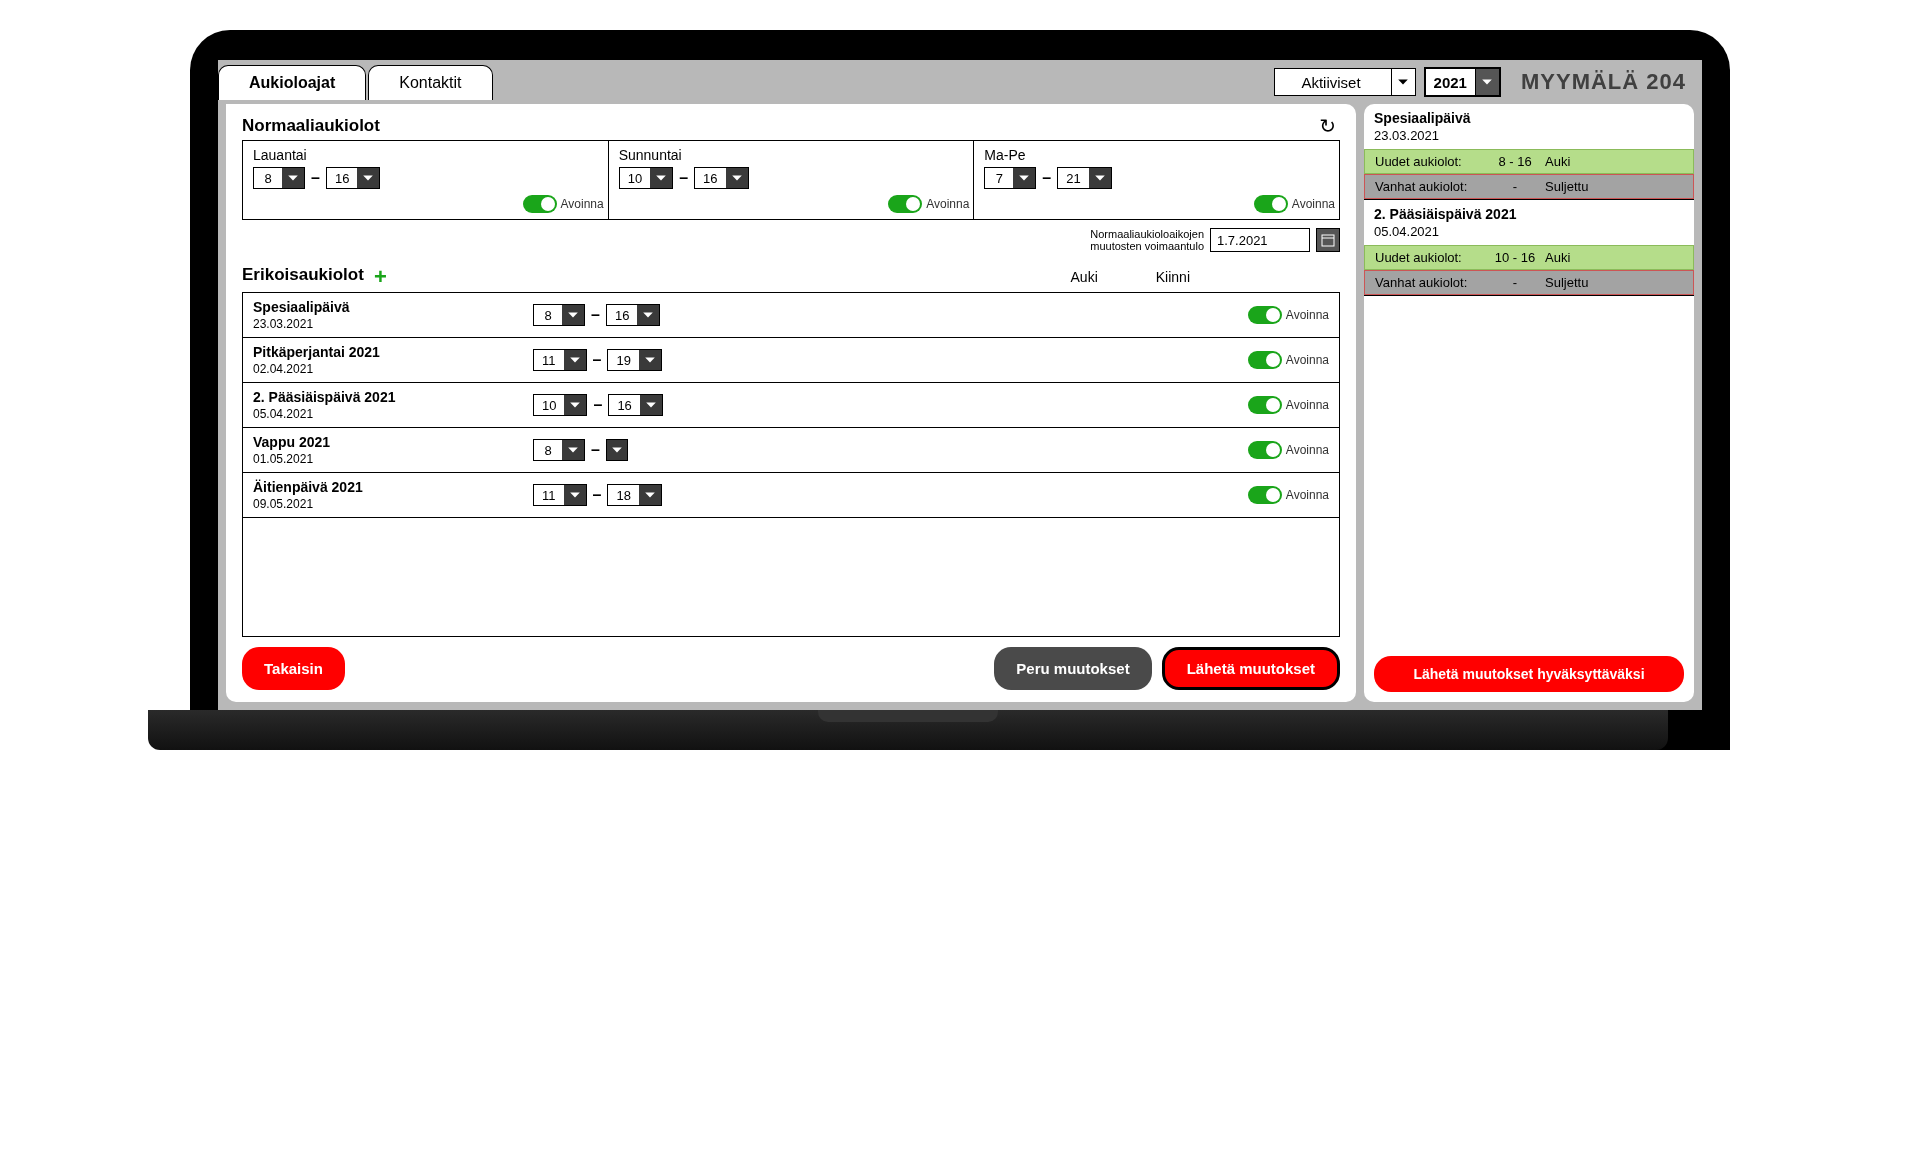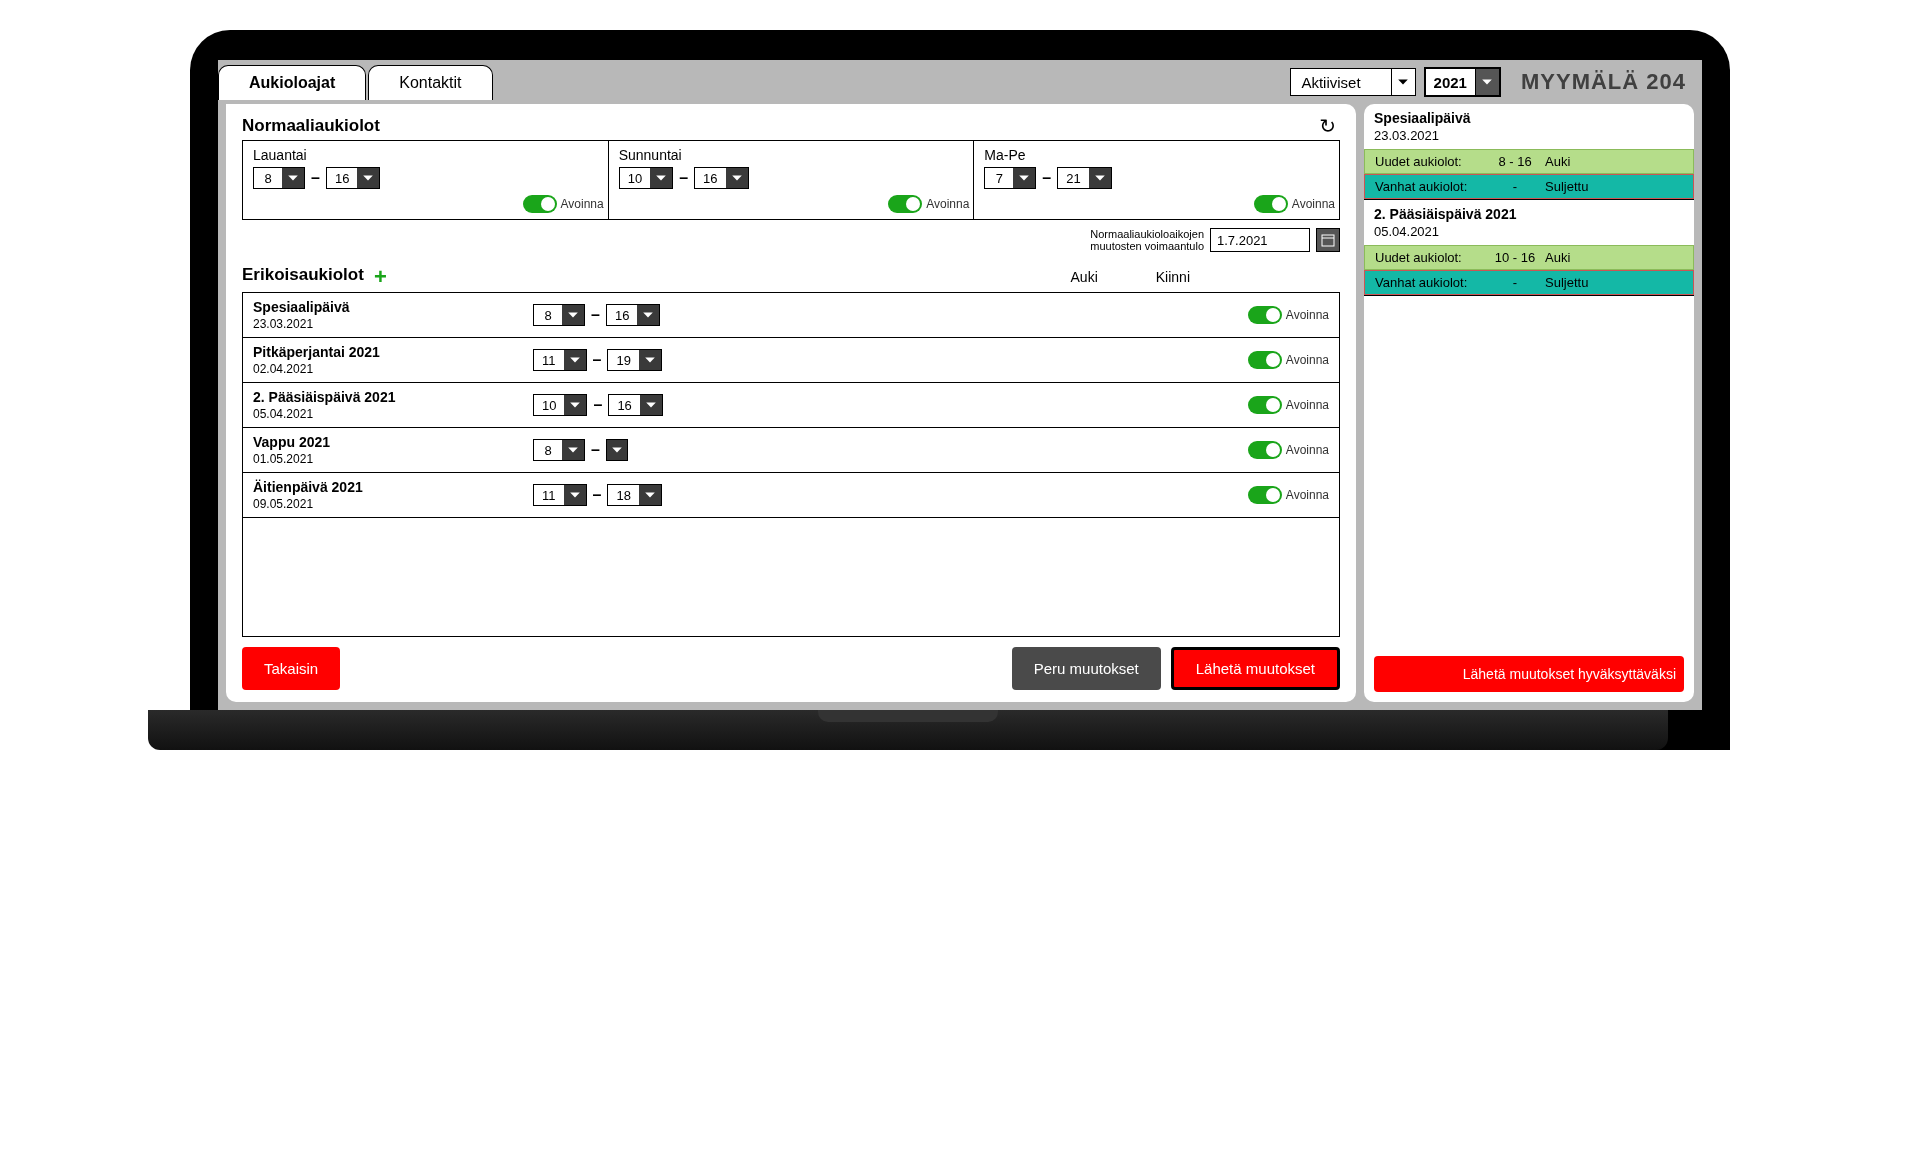--- a/index.html
+++ b/index.html
@@ -59,21 +59,21 @@
 .tab.inactive { font-weight: normal; }
 .hdr-spacer { flex: 1; }
 .select-box {
   background: #fff;
   border: 1px solid #000;
   display: flex;
   align-items: center;
   height: 28px;
   margin-right: 8px;
 }
-.select-box .label { padding: 0 30px 0 10px; font-size: 15px; }
+.select-box .label { padding: 0 30px 0 26px; font-size: 15px; }
 .select-box .arrow, .year-arrow {
   width: 24px; height: 26px;
   display: flex; align-items: center; justify-content: center;
   border-left: 1px solid #000;
 }
 .year-box {
   background: #fff;
   border: 2px solid #000;
   display: flex;
   align-items: center;
@@ -144,33 +144,33 @@
 .special-list { border:1px solid #000; flex:1; overflow:auto;}
 .special-row { display:flex; border-bottom:1px solid #000; padding:6px 10px; align-items:center; }
 .sr-info { flex:0 0 280px; }
 .sr-name { font-size:14px; font-weight:bold; }
 .sr-date { font-size:12px; margin-top:2px;}
 .sr-times { display:flex; align-items:center; gap:6px; flex:0 0 230px;}
 .sr-toggle { display:flex; align-items:center; gap:4px; margin-left:auto;}
 
 .footer-row { display:flex; gap:10px; margin-top:10px; }
 .footer-row .spacer{flex:1;}
-.btn { border:none; border-radius:4px; padding:10px 22px; font-size:15px; font-weight:normal; cursor:pointer; color:#fff;text-align:right;}
+.btn { border:none; border-radius:17px; padding:10px 22px; font-size:15px; font-weight:bold; cursor:pointer; color:#fff;}
 .btn-red { background:#ff0000;}
 .btn-dark { background:#4a4a4a;}
 .btn-red-outline { background:#ff0000; border:3px solid #000;}
 
 .side-content { flex:1; overflow:auto; }
 .side-entry { border-bottom:1px solid #000; }
 .side-head { padding:6px 10px; }
 .side-name { font-size:14px; font-weight:bold;}
 .side-date { font-size:13px; margin-top:2px;}
 .side-line { display:flex; padding:4px 10px; font-size:13px;}
 .side-new { background:#b5dd8a; border:1px solid #8bbb5a;}
-.side-old { background:#14b8a6; border:1px solid #c55;justify-content:center;}
+.side-old { background:#a3a3a3; border:1px solid #c55;justify-content:center;}
 .side-line .l1{ flex:0 0 110px;}
 .side-line .l2{ flex:0 0 60px; text-align:center;}
 .side-line .l3{ flex:1;}
 
 .side-footer{ padding:10px; }
 .side-footer .btn{ width:100%; padding:10px 8px; font-size:14px;}
 
 svg.chev { width:12px; height:12px;}
 svg.chev path{ fill:#fff;}
 .select-box svg.chev path{ fill:#000;}

